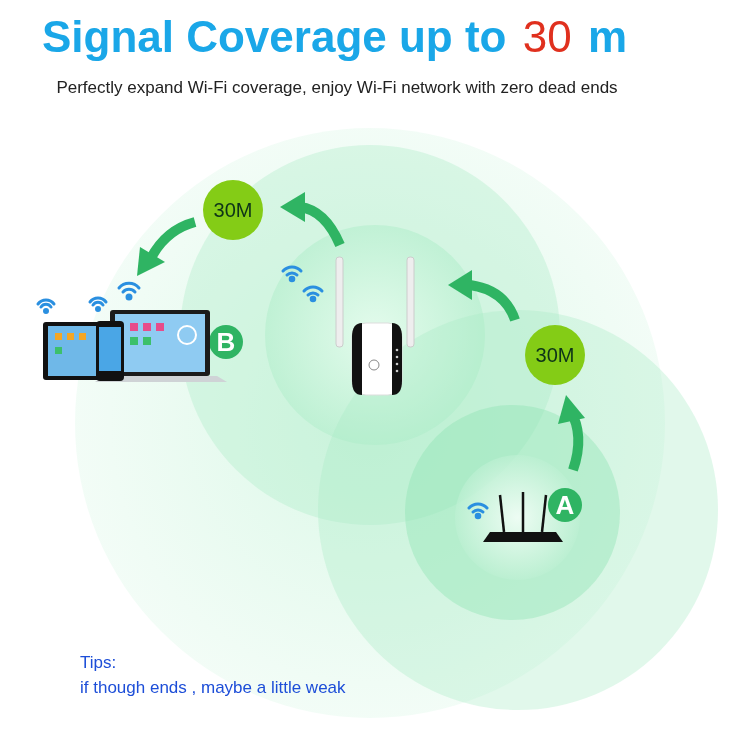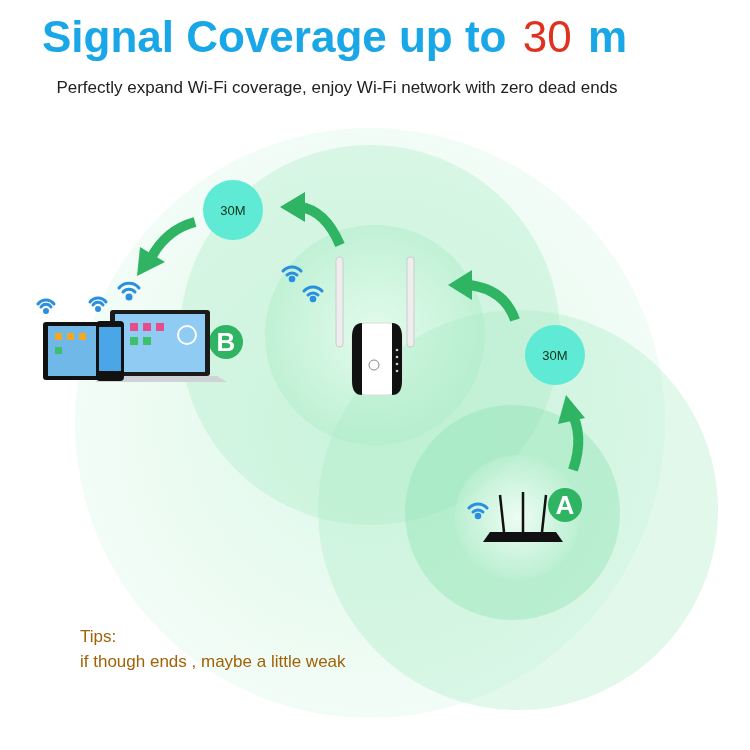--- a/index.html
+++ b/index.html
@@ -1,23 +1,23 @@
 <!DOCTYPE html>
 <html><head>
 <meta charset="utf-8">
 <style>
   html,body{margin:0;padding:0;background:#fff;}
   body{width:750px;height:750px;position:relative;overflow:hidden;font-family:"Liberation Sans",sans-serif;}
   .title{position:absolute;top:12px;left:0;width:669px;text-align:center;font-size:44px;font-weight:bold;color:#1aa7e8;letter-spacing:0px;}
   .title .num{color:#e0301e;font-weight:normal;margin:0 4px;}
   .subtitle{position:absolute;top:78px;left:0;width:674px;text-align:center;font-size:17px;color:#222;}
   .ring{position:absolute;border-radius:50%;}
-  .badge{position:absolute;border-radius:50%;background:#5eead4;color:#0d3318;font-size:13px;display:flex;align-items:center;justify-content:center;font-family:"Liberation Sans Narrow","Liberation Sans",sans-serif;}
+  .badge{position:absolute;border-radius:50%;background:#84cc16;color:#0d3318;font-size:20px;display:flex;align-items:center;justify-content:center;font-family:"Liberation Sans Narrow","Liberation Sans",sans-serif;}
   .letter{position:absolute;border-radius:50%;background:#2fb463;color:#fff;font-size:26px;font-weight:bold;display:flex;align-items:center;justify-content:center;}
-  .tips{position:absolute;left:80px;top:624px;color:#a16207;font-size:17px;line-height:25px;}
+  .tips{position:absolute;left:80px;top:650px;color:#1d4ed8;font-size:17px;line-height:25px;}
   svg{position:absolute;}
 </style>
 </head>
 <body>
 
 <div class="title"><span>Signal Coverage up to</span> <span class="num">30</span> <span>m</span></div>
 <div class="subtitle">Perfectly expand Wi-Fi coverage, enjoy Wi-Fi network with zero dead ends</div>
 
 <div class="ring" style="left:75px;top:128px;width:590px;height:590px;background:radial-gradient(circle,rgba(190,242,212,0.55) 0%,rgba(210,246,225,0.35) 60%,rgba(235,250,241,0.2) 100%);"></div>
 <div class="ring" style="left:180px;top:145px;width:380px;height:380px;background:rgba(170,236,198,0.35);"></div>

